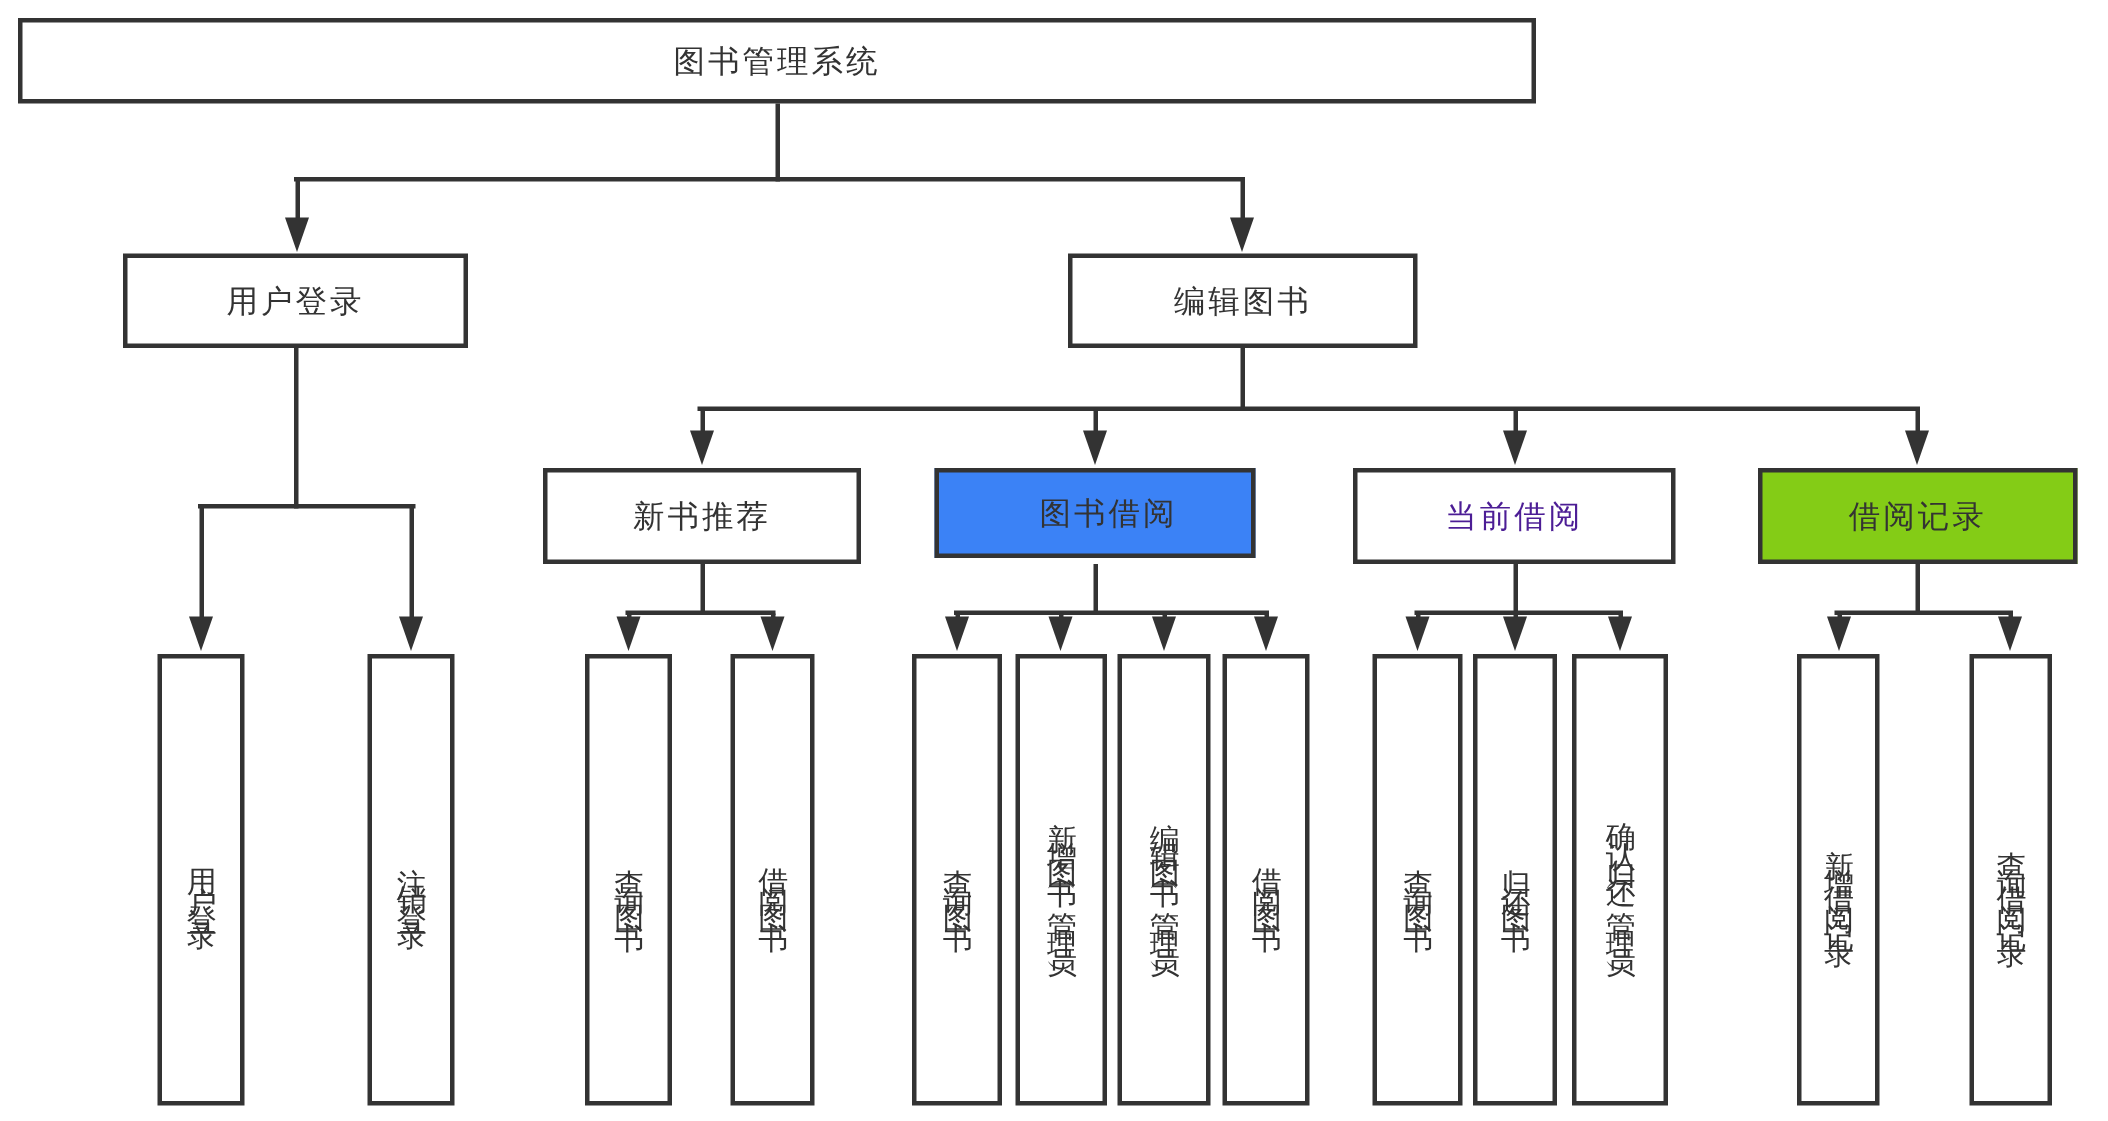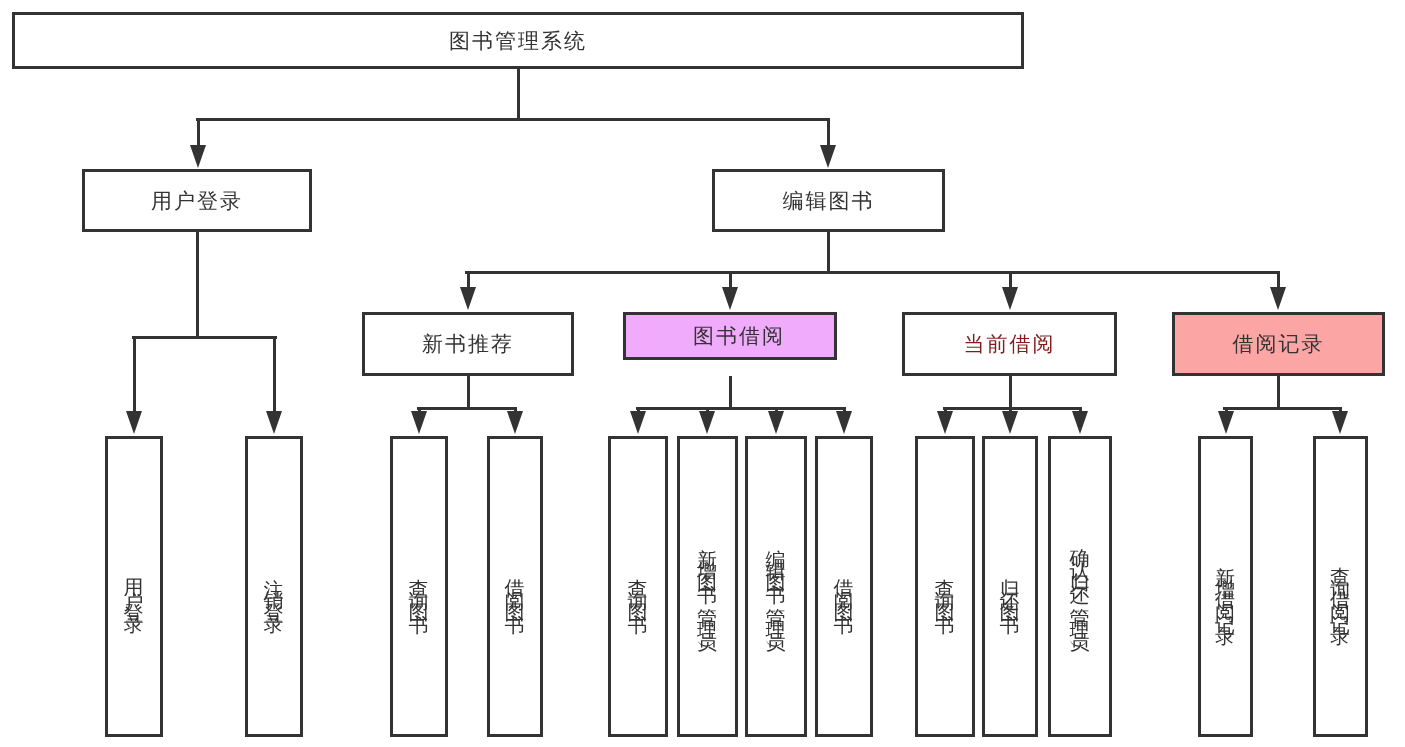--- a/index.html
+++ b/index.html
@@ -38,27 +38,27 @@
     </div>
     <div class="node" style="left: 82px; top: 169px; width: 230px; height: 63px; border-color: rgb(51, 51, 51); background: rgb(255, 255, 255); color: rgb(51, 51, 51);">
       <span class="lbl">用户登录</span>
     </div>
     <div class="node" style="left: 712px; top: 169px; width: 233px; height: 63px; border-color: rgb(51, 51, 51); background: rgb(255, 255, 255); color: rgb(51, 51, 51);">
       <span class="lbl">编辑图书</span>
     </div>
     <div class="node" style="left: 362px; top: 312px; width: 212px; height: 64px; border-color: rgb(51, 51, 51); background: rgb(255, 255, 255); color: rgb(51, 51, 51);">
       <span class="lbl">新书推荐</span>
     </div>
-    <div class="node" style="left: 623px; top: 312px; width: 214px; height: 48px; border-color: rgb(51, 51, 51); background: #f0abfc; color: rgb(51, 51, 51); padding-left: 18px;">
+    <div class="node" style="left: 623px; top: 312px; width: 214px; height: 60px; border-color: rgb(51, 51, 51); background: #3b82f6; color: rgb(51, 51, 51); padding-left: 18px;">
       <span class="lbl">图书借阅</span>
     </div>
-    <div class="node" style="left: 902px; top: 312px; width: 215px; height: 64px; border-color: rgb(51, 51, 51); background: rgb(255, 255, 255); color: #7f1d1d;">
+    <div class="node" style="left: 902px; top: 312px; width: 215px; height: 64px; border-color: rgb(51, 51, 51); background: rgb(255, 255, 255); color: #4c1d95;">
       <span class="lbl">当前借阅</span>
     </div>
-    <div class="node" style="left: 1172px; top: 312px; width: 213px; height: 64px; border-color: rgb(51, 51, 51); background: #fca5a5; color: rgb(51, 51, 51);">
+    <div class="node" style="left: 1172px; top: 312px; width: 213px; height: 64px; border-color: rgb(51, 51, 51); background: #84cc16; color: rgb(51, 51, 51);">
       <span class="lbl">借阅记录</span>
     </div>
     <div class="node vertical" style="left: 105px; top: 436px; width: 58px; height: 301px; border-color: rgb(51, 51, 51); background: rgb(255, 255, 255); color: rgb(51, 51, 51);">
       <span class="lbl">用户登录</span>
     </div>
     <div class="node vertical" style="left: 245px; top: 436px; width: 58px; height: 301px; border-color: rgb(51, 51, 51); background: rgb(255, 255, 255); color: rgb(51, 51, 51);">
       <span class="lbl">注销登录</span>
     </div>
     <div class="node vertical" style="left: 390px; top: 436px; width: 58px; height: 301px; border-color: rgb(51, 51, 51); background: rgb(255, 255, 255); color: rgb(51, 51, 51);">
       <span class="lbl">查询图书</span>

